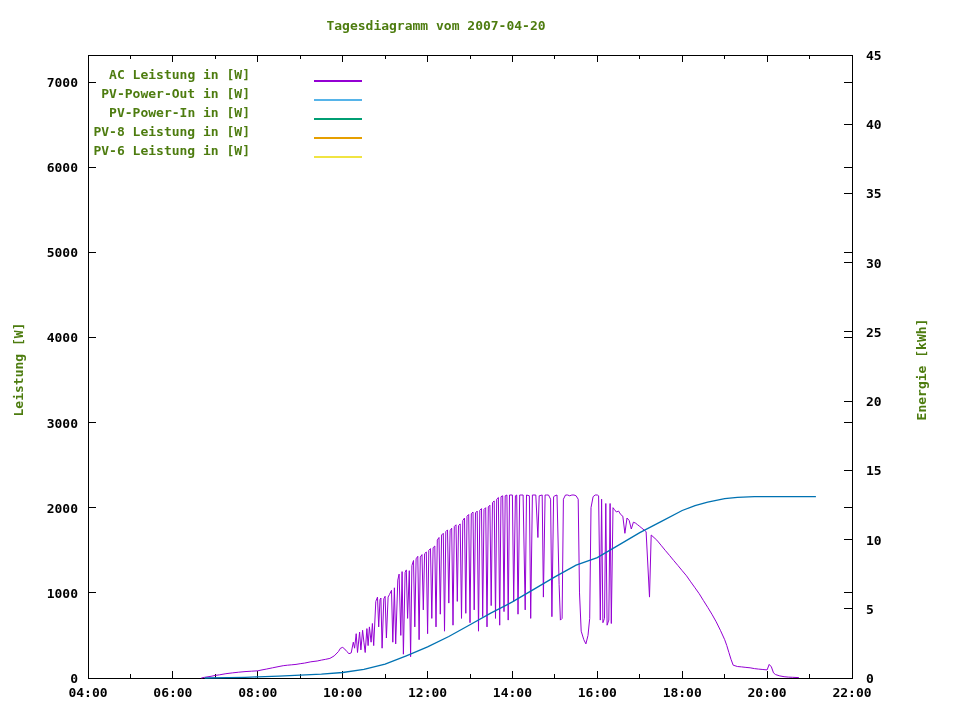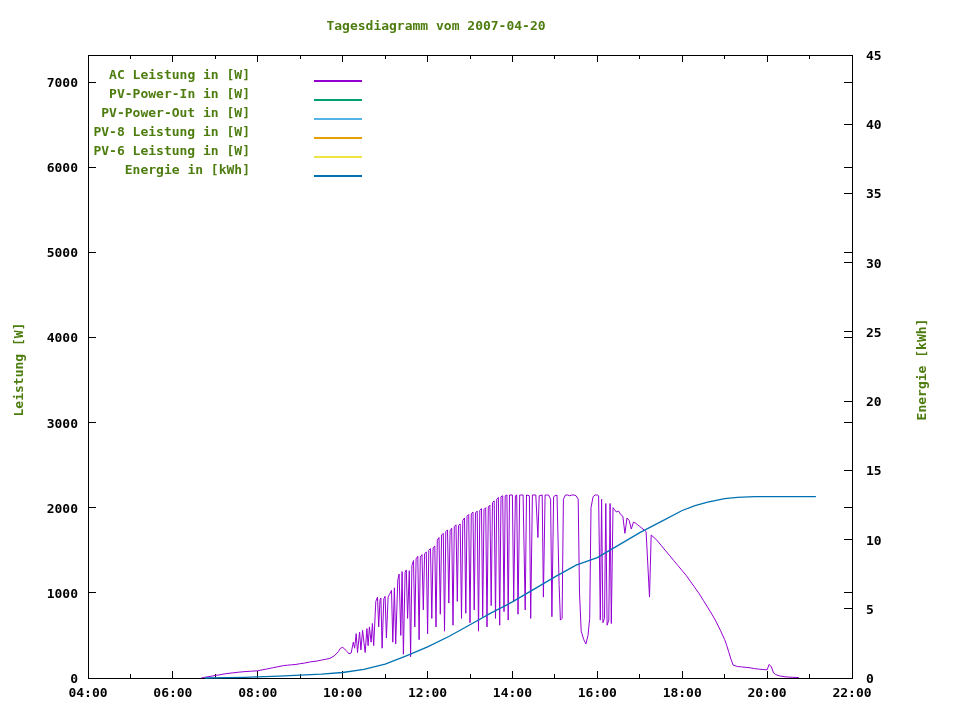--- a/index.html
+++ b/index.html
@@ -120,33 +120,29 @@
       <text x="866" y="60" text-anchor="start" font-size="13px" font-weight="bold" font-family="&quot;DejaVu Sans Mono&quot;, monospace" fill="#000000">45</text>
       <polyline points="201.3,678.0 204.7,677.3 211.1,676.3 215.3,675.4 219.6,674.8 225.9,673.7 232.3,672.9 238.7,672.2 245.0,671.6 251.4,671.2 257.8,670.8 262.0,669.9 266.3,669.1 272.6,667.8 279.0,666.5 283.2,665.7 287.5,665.2 291.7,664.8 296.0,664.4 300.2,663.7 304.5,663.1 310.8,661.8 317.2,661.0 321.4,660.1 325.7,659.3 329.9,658.4 334.2,655.9 338.4,651.6 340.5,648.2 342.7,647.4 344.8,649.1 346.9,651.6 349.0,653.7 351.2,652.9 353.3,642.2 354.6,648.2 356.2,633.7 357.5,652.5 359.6,632.0 360.9,649.9 362.6,630.3 363.9,642.2 365.2,652.5 366.9,628.6 368.1,645.6 369.4,626.9 371.1,642.2 372.4,623.5 373.7,645.6 375.8,601.4 377.5,597.1 378.7,626.9 380.0,599.7 380.9,598.0 382.1,648.2 383.8,598.8 385.1,596.3 386.4,638.0 388.1,597.1 389.4,594.6 391.5,590.3 392.8,642.2 394.4,587.8 395.7,643.9 397.8,580.1 399.1,574.1 400.8,635.4 402.1,571.6 403.4,654.2 405.1,572.4 406.3,569.9 407.6,618.4 409.3,570.7 410.6,656.7 411.9,565.6 413.5,560.5 414.8,626.9 416.1,558.8 417.8,556.3 419.1,639.7 420.3,557.1 422.0,554.6 423.3,609.9 424.6,553.7 426.3,552.0 427.6,633.7 428.8,550.3 430.5,548.6 431.8,618.4 433.1,547.7 434.8,546.0 436.0,626.9 437.3,540.1 439.0,537.5 440.3,614.2 441.6,535.0 443.3,533.3 444.5,631.2 445.8,531.6 447.5,529.9 448.8,603.1 450.1,530.7 451.7,528.2 453.0,625.2 454.3,526.5 456.0,524.8 457.3,601.4 458.5,525.6 460.2,523.9 461.5,618.4 462.8,520.5 464.5,518.0 465.8,613.3 467.0,516.2 468.7,514.5 470.0,622.7 471.3,513.7 473.0,512.0 474.2,609.9 475.5,512.8 477.2,511.1 478.5,631.2 479.8,510.3 481.5,508.6 482.7,616.7 484.0,509.4 485.7,507.7 487.0,626.9 488.3,506.9 489.9,505.2 491.2,605.6 492.5,502.6 494.2,500.9 495.5,618.4 496.7,499.2 498.4,497.5 499.7,625.2 501.0,496.7 502.7,495.8 504.0,611.6 505.2,495.8 506.9,495.0 508.2,620.1 509.5,495.0 512.4,495.0 513.7,601.4 515.4,495.8 516.7,495.0 518.0,614.2 519.7,495.0 520.9,495.0 523.1,495.0 525.2,609.9 526.5,495.0 529.4,495.8 530.7,618.4 532.4,495.0 535.8,495.0 537.9,537.5 539.2,495.8 542.2,495.0 543.4,597.1 545.1,495.0 546.4,495.0 548.5,495.0 550.6,499.2 551.9,616.7 553.6,496.7 554.9,495.8 557.0,495.0 559.1,584.4 560.4,620.1 562.1,618.4 563.4,499.2 565.5,495.0 567.6,495.0 569.7,495.8 571.9,495.0 574.0,495.0 576.1,495.8 578.2,499.2 579.5,592.9 581.2,631.2 583.8,639.7 585.9,643.9 588.0,635.4 589.7,618.4 591.0,507.7 593.1,496.7 595.2,495.0 597.3,495.0 598.6,495.8 600.3,620.1 601.6,499.2 602.9,622.7 604.5,618.4 605.8,503.5 607.1,625.2 608.8,620.1 610.1,503.5 611.3,623.5 613.0,507.7 614.3,509.4 616.4,512.0 618.6,511.1 620.7,514.5 622.8,516.2 624.9,533.3 627.0,518.0 629.2,520.5 631.3,529.0 633.4,522.2 635.5,523.1 637.7,524.8 639.8,526.5 641.9,528.2 644.0,529.9 646.1,531.6 649.5,597.1 651.2,535.0 656.8,540.1 661.0,545.2 665.2,550.3 669.5,555.4 673.7,560.5 678.0,565.6 682.2,570.7 686.5,575.8 690.7,581.8 695.0,587.8 699.2,593.7 703.4,600.5 707.7,607.3 711.9,614.2 716.2,621.8 720.4,630.3 724.7,639.7 726.8,645.6 728.9,652.5 731.0,659.3 733.2,665.2 737.4,666.5 741.6,666.9 745.9,667.4 750.1,667.8 754.4,668.6 758.6,669.1 762.9,669.5 767.1,669.9 769.2,664.4 771.4,666.9 773.5,672.9 775.6,674.6 779.8,675.9 784.1,676.7 788.3,677.1 792.6,677.3 798.9,677.6" fill="none" stroke="#9400D3" stroke-width="1" stroke-linejoin="miter"></polyline>
       <polyline points="204.7,678.0 228.1,677.7 245.0,677.3 257.8,676.9 279.0,676.2 300.2,675.2 321.4,674.1 342.7,672.5 363.9,669.4 385.1,664.2 406.3,655.8 427.6,646.9 448.8,636.5 470.0,624.7 491.2,612.9 512.4,601.9 533.7,589.4 554.9,576.9 576.1,565.2 597.3,557.6 618.6,545.1 639.8,532.6 661.0,521.6 682.2,510.5 695.0,505.6 707.7,502.2 724.7,498.7 737.4,497.3 754.4,496.6 775.6,496.6 796.8,496.6 815.9,496.6" fill="none" stroke="#0072B2" stroke-width="1.3" stroke-linejoin="miter"></polyline>
     </svg>
   <div class="legend" id="legend">
       <div class="legend-row">
         <span class="legend-label">AC Leistung in [W]</span>
         <span class="legend-line" style="background: rgb(148, 0, 211);"></span>
       </div>
       <div class="legend-row">
+        <span class="legend-label">PV-Power-Out in [W]</span>
+        <span class="legend-line" style="background: rgb(86, 180, 233);"></span>
+      </div>
+      <div class="legend-row">
         <span class="legend-label">PV-Power-In in [W]</span>
         <span class="legend-line" style="background: rgb(0, 158, 115);"></span>
-      </div>
-      <div class="legend-row">
-        <span class="legend-label">PV-Power-Out in [W]</span>
-        <span class="legend-line" style="background: rgb(86, 180, 233);"></span>
       </div>
       <div class="legend-row">
         <span class="legend-label">PV-8 Leistung in [W]</span>
         <span class="legend-line" style="background: rgb(230, 159, 0);"></span>
       </div>
       <div class="legend-row">
         <span class="legend-label">PV-6 Leistung in [W]</span>
         <span class="legend-line" style="background: rgb(240, 228, 66);"></span>
       </div>
-      <div class="legend-row">
-        <span class="legend-label">Energie in [kWh]</span>
-        <span class="legend-line" style="background: rgb(0, 114, 178);"></span>
-      </div>
     </div>
 </div>
 
 </body></html>

